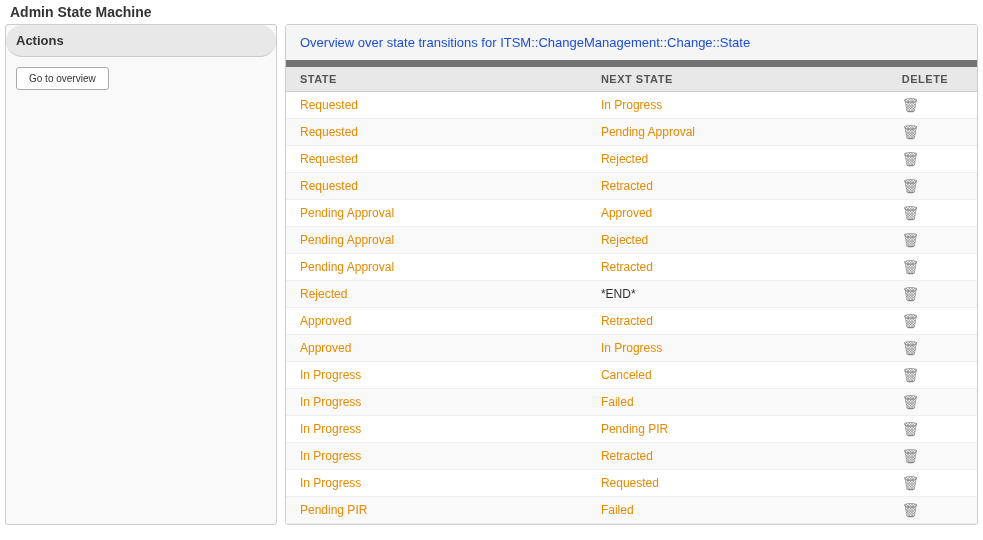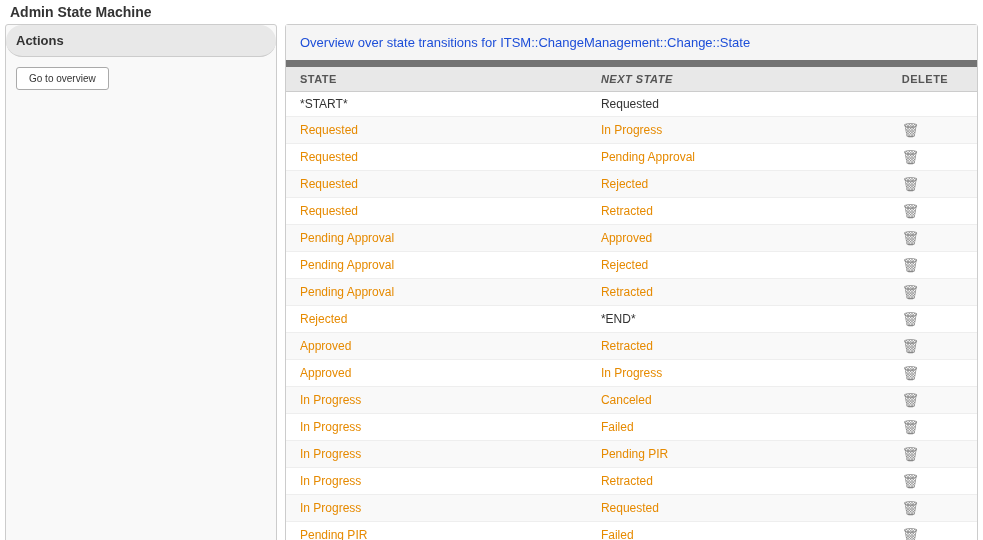--- a/index.html
+++ b/index.html
@@ -124,21 +124,21 @@
     .delete-icon {
       display: inline-flex;
       align-items: center;
       justify-content: center;
       cursor: pointer;
       color: #888;
       font-size: 14px;
     }
 
     .state-col { width: 270px; }
-    .next-state-col { width: 270px; font-style: italic; }
+    .next-state-col { width: 270px; }
   </style>
 </head>
 <body>
 
 <div class="page-title">Admin State Machine</div>
 
 <div class="layout">
   <div class="sidebar">
     <div class="sidebar-header">Actions</div>
     <div class="sidebar-content">
@@ -150,25 +150,20 @@
     <div class="main-header">Overview over state transitions for ITSM::ChangeManagement::Change::State</div>
     <table>
       <thead>
         <tr>
           <th class="state-col">STATE</th>
           <th class="next-state-col">NEXT STATE</th>
           <th class="delete-col">DELETE</th>
         </tr>
       </thead>
       <tbody id="table-body">
-      <tr>
-            <td>*START*</td>
-            <td>Requested</td>
-            <td class="delete-col"></td>
-          </tr>
           <tr>
             <td><a class="state-link" href="#">Requested</a></td>
             <td><a class="next-state-link" href="#">In Progress</a></td>
             <td class="delete-col"><span class="delete-icon">🗑</span></td>
           </tr>
           <tr>
             <td><a class="state-link" href="#">Requested</a></td>
             <td><a class="next-state-link" href="#">Pending Approval</a></td>
             <td class="delete-col"><span class="delete-icon">🗑</span></td>
           </tr>

